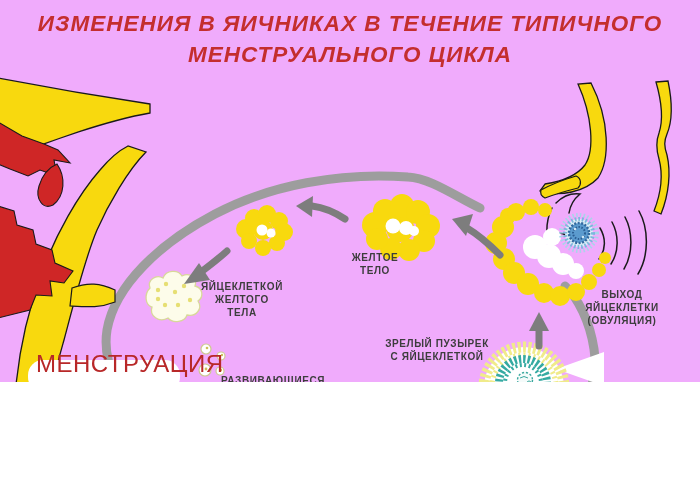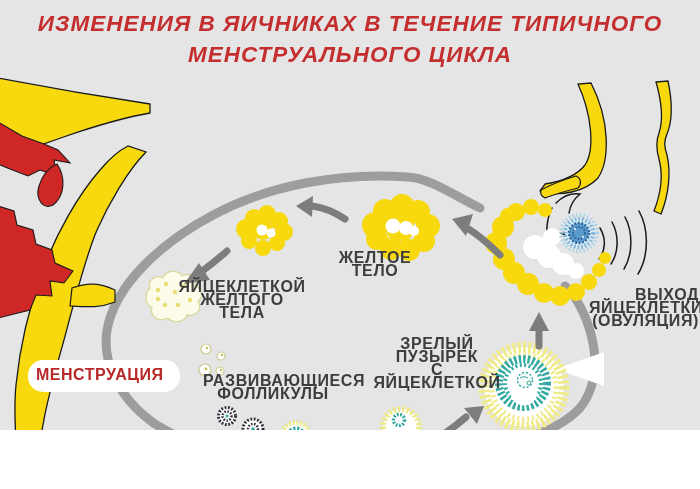--- a/index.html
+++ b/index.html
@@ -10,42 +10,42 @@
     --pale-yellow:#efeb8c;
     --outline-gray:#9d9d9d;
     --arrow-gray:#7d7d7d;
     --teal:#35aaa2;
     --egg-blue:#5b9bce;
     --label-dark:#3d3d3d;
     --ink:#1a1a1a;
   }
   html,body{margin:0;padding:0;background:#fff;}
   .stage{
-    position:relative;width:700px;height:430px;background:#e5e5e5;overflow:hidden;
+    position:relative;width:700px;height:382px;background:#f0abfc;overflow:hidden;
     font-family:"Liberation Sans",sans-serif;
   }
   .stage svg{position:absolute;left:0;top:0;}
   .title{
     position:absolute;left:0;top:8px;width:700px;text-align:center;
     color:var(--title-red);font-weight:bold;font-style:italic;
     font-size:22.5px;line-height:31px;letter-spacing:1px;white-space:pre-line;
   }
   .lbl{
     position:absolute;color:var(--label-dark);font-weight:bold;
-    font-size:16px;line-height:13px;letter-spacing:.6px;
+    font-size:10px;line-height:13px;letter-spacing:.6px;
     text-align:center;white-space:pre-line;
   }
   .lbl-corpus{left:330px;top:251px;width:90px;}
   .lbl-disappear{left:172px;top:280px;width:140px;}
   .lbl-follicles{left:203px;top:374px;width:140px;}
   .lbl-vesicle{left:367px;top:337px;width:140px;}
-  .lbl-ovulation{left:589px;top:288px;width:110px;text-align:right;}
+  .lbl-ovulation{left:567px;top:288px;width:110px;}
   .lbl-menses{
-    position:absolute;left:36px;top:366px;width:140px;
-    color:var(--menses-red);font-weight:bold;font-size:16px;letter-spacing:.5px;
+    position:absolute;left:36px;top:350px;width:140px;
+    color:var(--menses-red);font-weight:normal;font-size:24px;letter-spacing:.5px;
     white-space:nowrap;
   }
 </style>
 </head>
 <body>
 
 <div class="stage">
 
   <svg width="700" height="489" viewBox="0 0 700 489">
 

